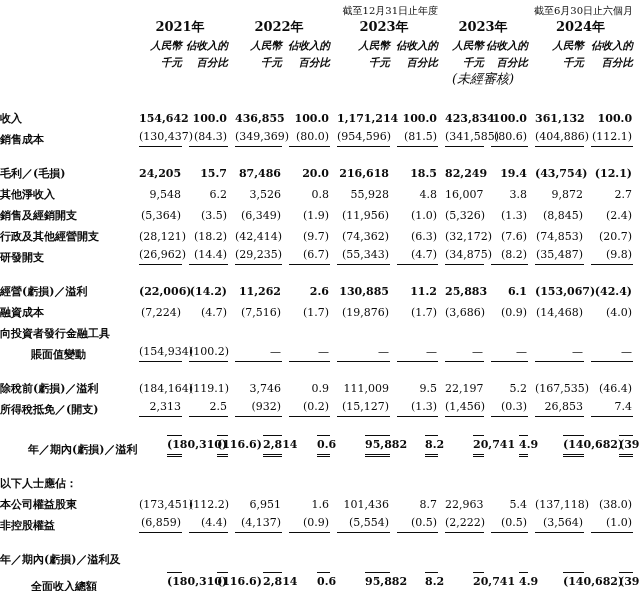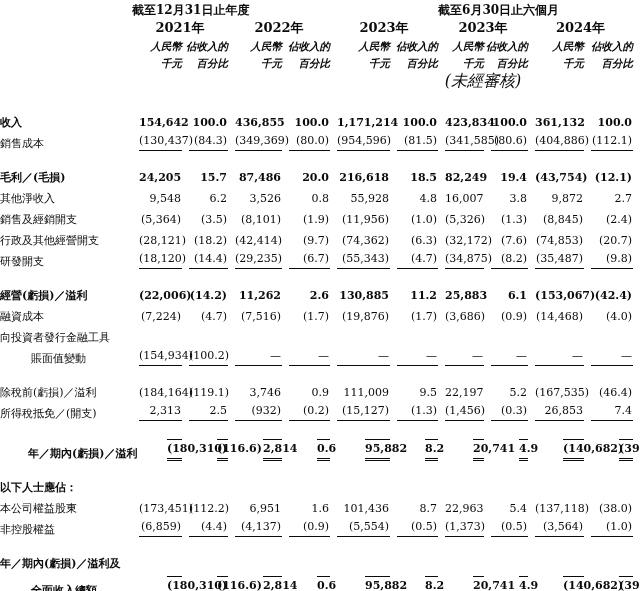--- a/index.html
+++ b/index.html
@@ -5,30 +5,30 @@
   html,body { margin:0; padding:0; background:#ffffff; }
   .page {
     position:relative; width:640px; height:591px; background:#fff;
     font-family:"DejaVu Serif","Liberation Serif",serif;
     color:#0b0b0b; overflow:hidden;
   }
   table.fin { border-collapse:collapse; table-layout:fixed; width:633px; margin:2px 0 0 0; }
   table.fin td { padding:0; vertical-align:bottom; overflow:visible; white-space:nowrap; }
 
   
-  .group-row td { font-size:12px; font-weight:bold; text-align:left; height:16px; }
+  .group-row td { font-size:10px; font-weight:normal; text-align:right; height:16px; }
   .years-row td { font-size:13px; font-weight:bold; text-align:center; height:18px; }
   .sub-row td  { font-size:10.5px; font-style:italic; text-align:right; height:17px; padding-right:2px;font-weight:bold; }
-  .note-row td { font-size:16px; font-style:italic; text-align:center; height:16px; }
+  .note-row td { font-size:13px; font-style:italic; text-align:center; height:16px; }
   .head-gap td { height:17px; }
 
   
   .fin tbody td { font-size:11px; height:21px; }
   .fin tbody tr.bold td { font-weight:bold; }
-  td.lab { text-align:left; padding-left:1px; }
+  td.lab { text-align:left; padding-left:1px;font-weight:bold; }
   td.lab.indent { padding-left:31px; }
   td.num { text-align:right; }
   .ci { margin-left:7px; padding-right:1px; text-align:right; min-height:14px; }
   .ci.rs { border-bottom:1px solid #0b0b0b; padding-bottom:2px; }
   .ci.rt { border-top:1px solid #0b0b0b; border-bottom:3px double #0b0b0b; padding-top:2px; padding-bottom:2px; }
   tr.total-row td { height:27px;padding-left:28px; }
   tr.spacer td { height:13px; }
 </style>
 </head>
 <body>
@@ -235,21 +235,21 @@
         </tr>
         <tr>
           <td class="lab">銷售及經銷開支</td>
           <td class="num">
             <div class="ci">(5,364)</div>
           </td>
           <td class="num">
             <div class="ci">(3.5)</div>
           </td>
           <td class="num">
-            <div class="ci">(8,101)</div>
+            <div class="ci">(6,349)</div>
           </td>
           <td class="num">
             <div class="ci">(1.9)</div>
           </td>
           <td class="num">
             <div class="ci">(11,956)</div>
           </td>
           <td class="num">
             <div class="ci">(1.0)</div>
           </td>
@@ -295,21 +295,21 @@
           <td class="num">
             <div class="ci">(74,853)</div>
           </td>
           <td class="num">
             <div class="ci">(20.7)</div>
           </td>
         </tr>
         <tr>
           <td class="lab">研發開支</td>
           <td class="num">
-            <div class="ci rs">(18,120)</div>
+            <div class="ci rs">(26,962)</div>
           </td>
           <td class="num">
             <div class="ci rs">(14.4)</div>
           </td>
           <td class="num">
             <div class="ci rs">(29,235)</div>
           </td>
           <td class="num">
             <div class="ci rs">(6.7)</div>
           </td>
@@ -655,21 +655,21 @@
           <td class="num">
             <div class="ci rs">(0.9)</div>
           </td>
           <td class="num">
             <div class="ci rs">(5,554)</div>
           </td>
           <td class="num">
             <div class="ci rs">(0.5)</div>
           </td>
           <td class="num">
-            <div class="ci rs">(1,373)</div>
+            <div class="ci rs">(2,222)</div>
           </td>
           <td class="num">
             <div class="ci rs">(0.5)</div>
           </td>
           <td class="num">
             <div class="ci rs">(3,564)</div>
           </td>
           <td class="num">
             <div class="ci rs">(1.0)</div>
           </td>

